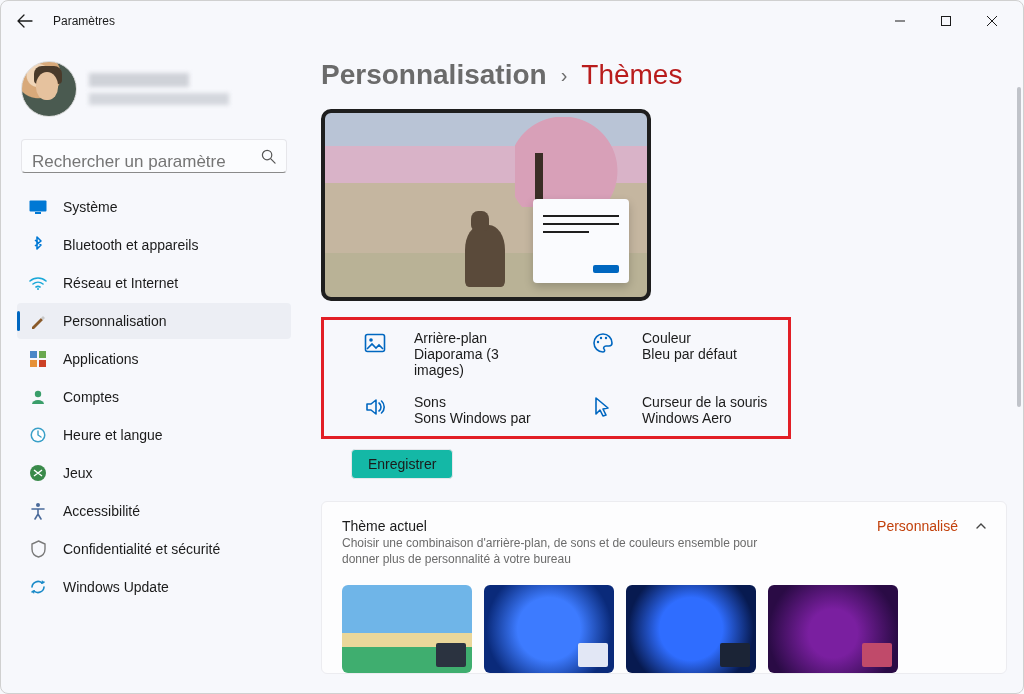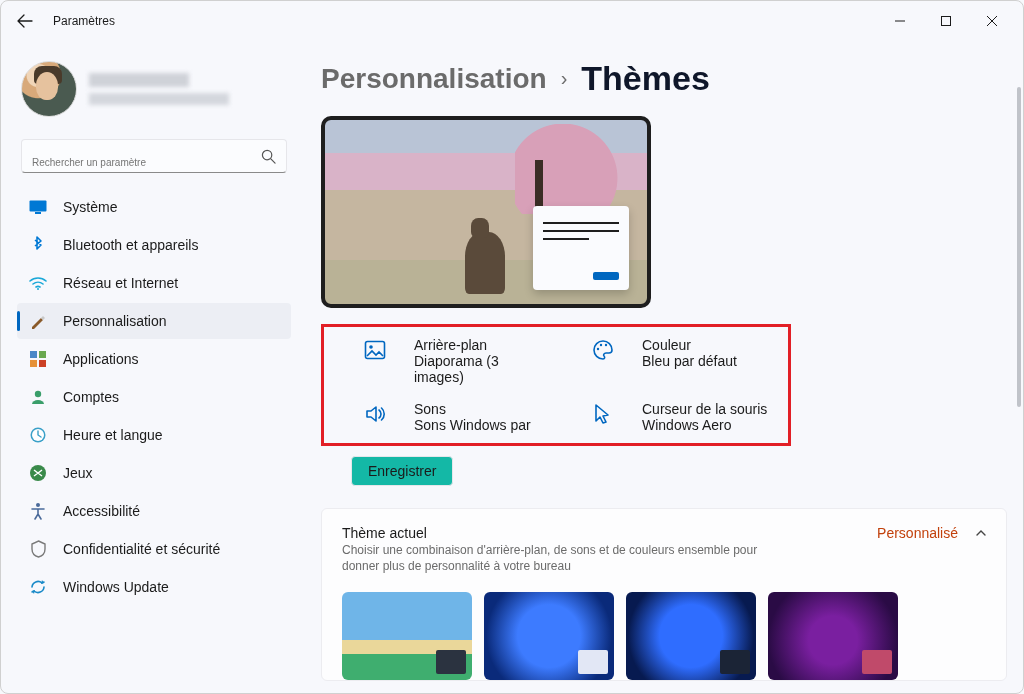--- a/index.html
+++ b/index.html
@@ -21,35 +21,35 @@
   .account { display: flex; align-items: center; gap: 12px; padding: 10px 8px 16px 4px; }
   .avatar { width: 56px; height: 56px; border-radius: 50%; background: radial-gradient(circle at 30% 25%, #f0d5b8 0 20%, #d8a97a 22% 40%, #4a5a50 42% 100%); background-position:center; background-size:cover; border:1px solid #ddd; position:relative; overflow:hidden;}
   .avatar::after{content:"";position:absolute;left:14px;top:10px;width:22px;height:28px;border-radius:50% 50% 45% 45%;background:#e6c29e;}
   .avatar::before{content:"";position:absolute;left:12px;top:4px;width:28px;height:18px;border-radius:8px 8px 4px 4px;background:#4a3a2a;}
   .acct-text { flex:1; }
   .acct-name { height: 14px; width: 100px; background: #cfd2d8; filter: blur(2px); margin-bottom:6px;}
   .acct-mail { height: 12px; width: 140px; background: #d4d7dd; filter: blur(2px);}
 
   
   .search { margin: 6px 4px 16px 4px; background: #fbfcfe; border: 1px solid #e6e6ea; border-bottom: 1px solid #8a8a8a; border-radius: 4px; height: 34px; display: flex; align-items: center; padding: 0 10px; }
-  .search input { flex:1; border:none; outline:none; background:transparent; font-size:10px; color:#6d28d9;margin-top:12px; }
+  .search input { flex:1; border:none; outline:none; background:transparent; font-size:17px; color:#6d28d9;margin-top:12px; }
   .search .sicn { color:#555; }
 
   
   .nav { display:flex; flex-direction:column; gap:2px; }
   .nav-item { display:flex; align-items:center; gap:16px; height:36px; padding:0 10px 0 12px; border-radius:4px; cursor:pointer; font-size:14px; color:#1b1b1b; position:relative; }
   .nav-item.selected { background:#eceef4; }
   .nav-item.selected::before { content:""; position:absolute; left:0; top:8px; bottom:8px; width:3px; background:#0067c0; border-radius:2px; }
   .nav-item .nicn { width:18px; height:18px; display:flex; align-items:center; justify-content:center; }
 
   
   .crumb { display:flex; align-items:center; gap:14px; padding: 8px 0 18px 0; }
   .crumb .c1 { font-size:28px; color:#6b6b6b; font-weight:600; }
   .crumb .sep { font-size:20px; color:#6b6b6b; }
-  .crumb .c2 { font-size:34px; color:#0f172a; font-weight:700; }
+  .crumb .c2 { font-size:28px; color:#b91c1c; font-weight:400; }
 
   
   .preview { width: 330px; height: 192px; border-radius: 10px; border: 4px solid #1e1e1e; background: linear-gradient(#b9c4d6 0 18%, #d9b3c8 18% 38%, #c5b6a0 38% 76%, #b9b296 76% 100%); position:relative; overflow:hidden; margin-bottom:16px;}
   .preview .deer { position:absolute; left:140px; bottom:10px; width:40px; height:62px; background:#5a4a3a; border-radius:40% 40% 10% 10%; }
   .preview .deer::after{content:"";position:absolute;left:6px;top:-14px;width:18px;height:20px;background:#5a4a3a;border-radius:40% 40% 30% 30%;}
   .preview .tree { position:absolute; left:190px; top:4px; width:120px; height:90px; background: radial-gradient(circle at 40% 60%, #d8a0b8 0 60%, transparent 61%); }
   .preview .trunk{position:absolute;left:210px;top:40px;width:8px;height:120px;background:#3a2d25;}
   .preview .card { position:absolute; right:18px; bottom:14px; width:96px; height:84px; background:#fafbfe; border-radius:4px; box-shadow:0 4px 10px rgba(0,0,0,.2); padding:10px 10px;}
   .preview .card .ln{height:2px;background:#1e1e1e;margin:6px 0;}
   .preview .card .ln.short{width:60%;}

